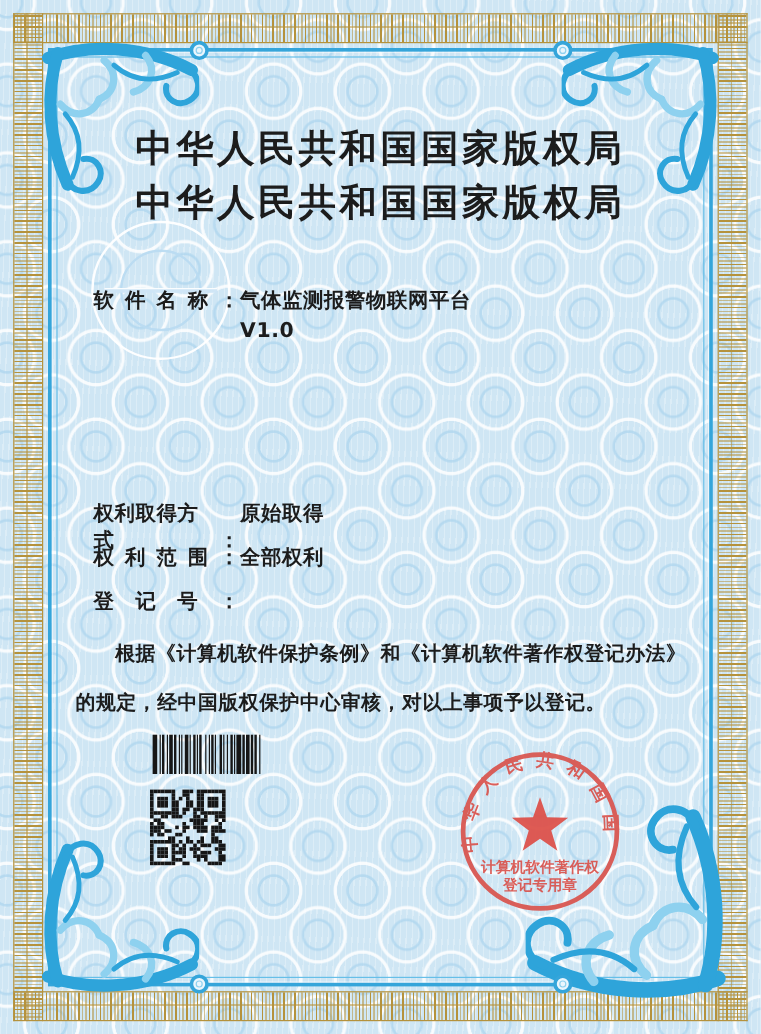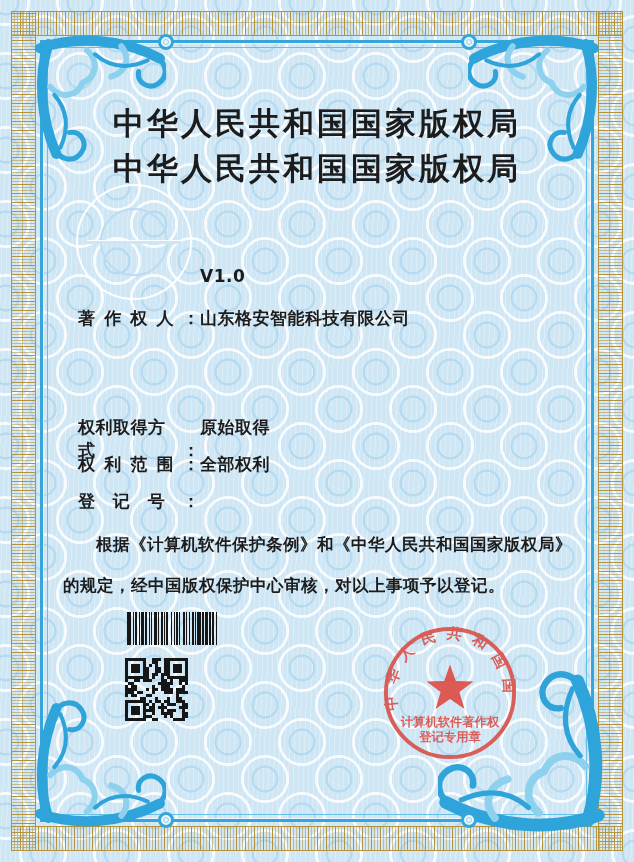--- a/index.html
+++ b/index.html
@@ -187,40 +187,40 @@
 
   <div class="medallion" style="left:158px;top:34px;"></div>
   <div class="medallion" style="left:461px;top:34px;"></div>
   <div class="medallion" style="left:158px;bottom:34px;"></div>
   <div class="medallion" style="left:461px;bottom:34px;"></div>
 
   <h1 class="title line1">中华人民共和国国家版权局</h1>
   <h1 class="title line2">中华人民共和国国家版权局</h1>
 
 
+  <div class="field-row row-name">
+    <span class="field-label">软件名称：</span>
+    <span class="field-value">气体监测报警物联网平台</span>
+  </div>
   <div class="field-row row-version">
     <span class="field-value">V1.0</span>
-  </div>
-  <div class="field-row row-owner">
-    <span class="field-label">著作权人：</span>
-    <span class="field-value">山东格安智能科技有限公司</span>
   </div>
   <div class="field-row row-acq">
     <span class="field-label">权利取得方式：</span>
     <span class="field-value">原始取得</span>
   </div>
   <div class="field-row row-scope">
     <span class="field-label">权利范围：</span>
     <span class="field-value">全部权利</span>
   </div>
   <div class="field-row row-reg">
     <span class="field-label">登记号：</span>
   </div>
 
-  <p class="statement">根据《计算机软件保护条例》和《中华人民共和国国家版权局》的规定，经中国版权保护中心审核，对以上事项予以登记。</p>
+  <p class="statement">根据《计算机软件保护条例》和《计算机软件著作权登记办法》的规定，经中国版权保护中心审核，对以上事项予以登记。</p>
 
   <div class="barcode">
       <div style="width: 4px; background: rgb(22, 22, 22);"></div>
       <div style="width: 2px; background: transparent;"></div>
       <div style="width: 1px; background: rgb(22, 22, 22);"></div>
       <div style="width: 1px; background: transparent;"></div>
       <div style="width: 2px; background: rgb(22, 22, 22);"></div>
       <div style="width: 2px; background: transparent;"></div>
       <div style="width: 1px; background: rgb(22, 22, 22);"></div>
       <div style="width: 1px; background: transparent;"></div>

